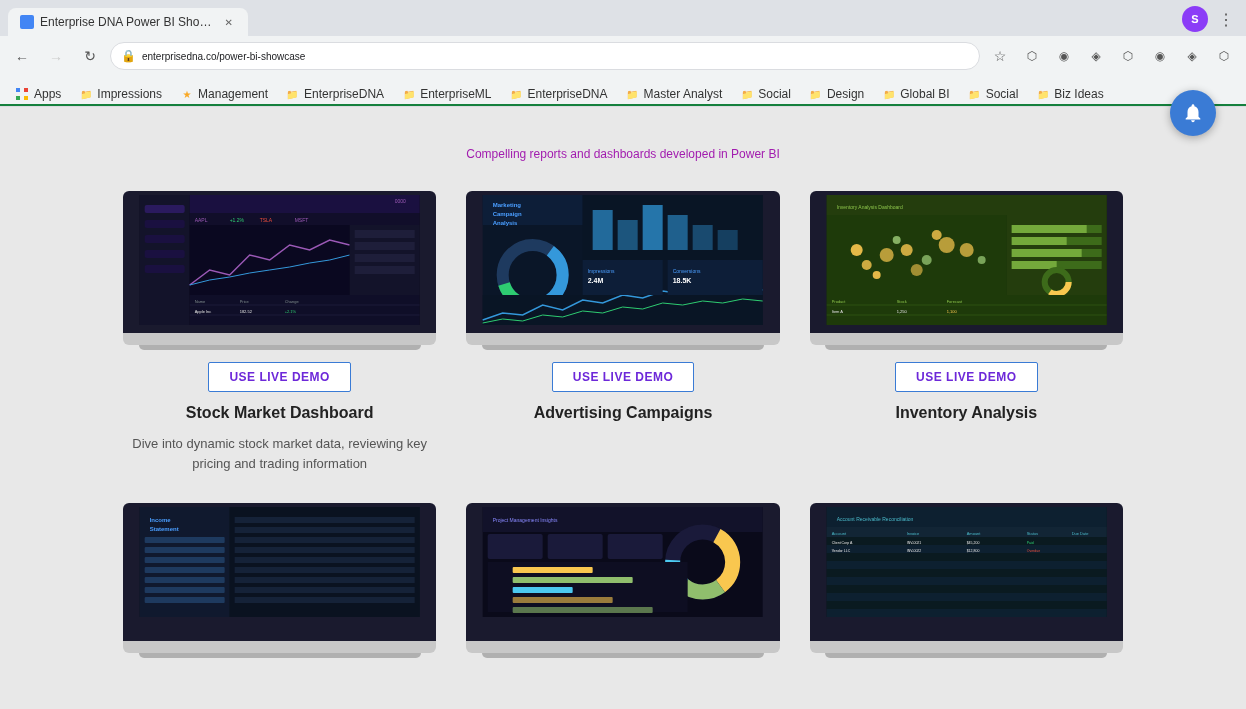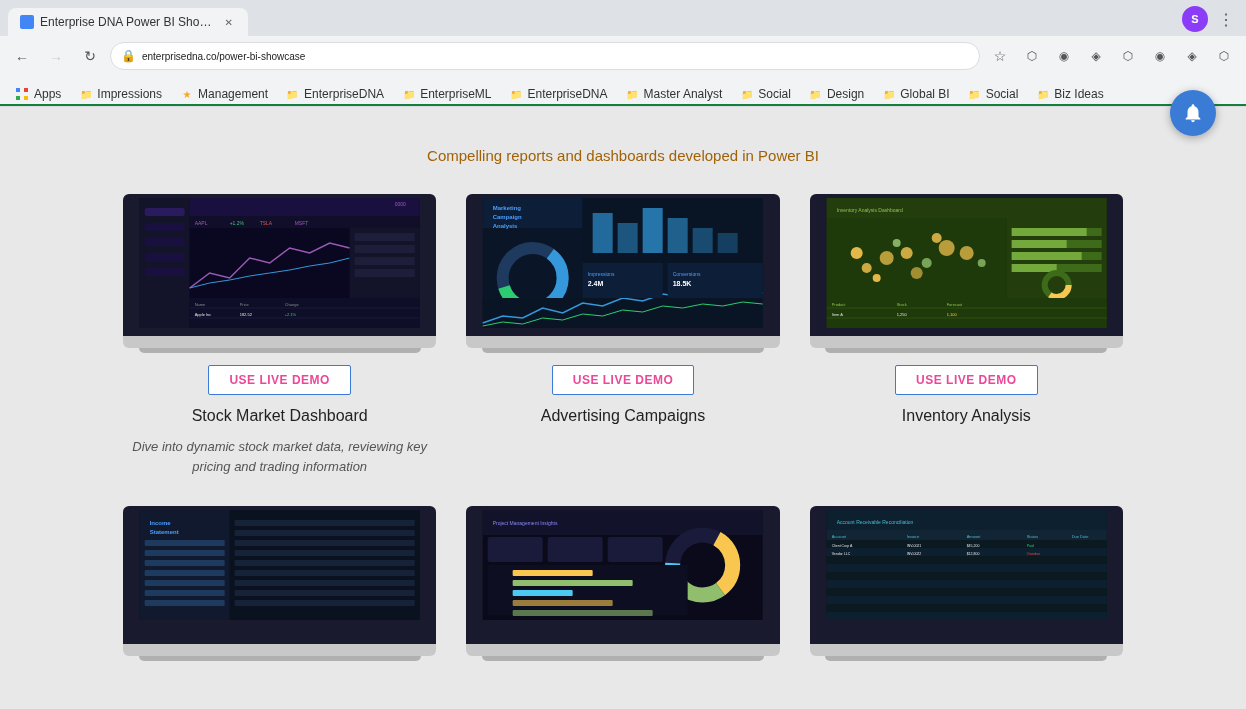--- a/index.html
+++ b/index.html
@@ -148,22 +148,22 @@
     }
 
     .page-title {
       font-size: 28px;
       font-weight: bold;
       color: #3a6dbf;
       margin-bottom: 10px;
     }
 
     .page-subtitle {
-      font-size: 15px;
-      color: #a16207;
+      font-size: 12px;
+      color: #a21caf;
     }
 
     
     .cards-grid {
       display: grid;
       grid-template-columns: repeat(3, 1fr);
       gap: 30px;
       max-width: 1000px;
       margin: 0 auto;
     }
@@ -175,43 +175,42 @@
       gap: 12px;
     }
 
     .laptop-mockup {
       width: 100%;
       position: relative;
     }
 
     .demo-btn {
       background: white;
-      color: #ec4899;
+      color: #6d28d9;
       border: 1.5px solid #3a7bd5;
       padding: 7px 20px;
       font-size: 12px;
       font-weight: bold;
       letter-spacing: 0.5px;
       cursor: pointer;
       border-radius: 2px;
     }
 
     .card-title {
       font-size: 16px;
-      font-weight: normal;
+      font-weight: bold;
       color: #222;
       text-align: center;
     }
 
     .card-desc {
       font-size: 13px;
       color: #555;
       text-align: center;
       line-height: 1.5;
-      font-style: italic;
     }
 
     
     .notification-bell {
       position: fixed;
       right: 30px;
       top: 90px;
       width: 46px;
       height: 46px;
       background: #3a7bd5;

